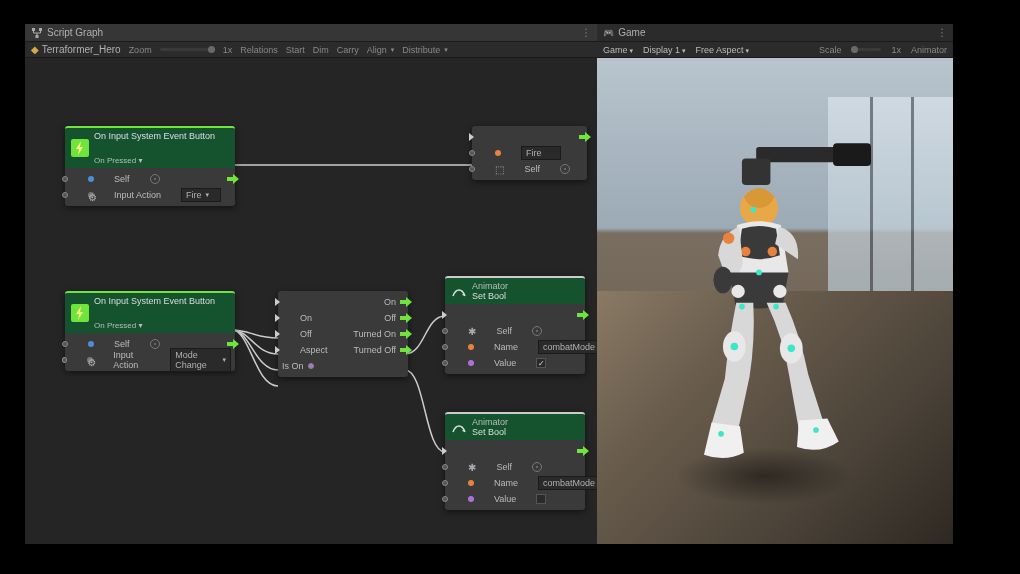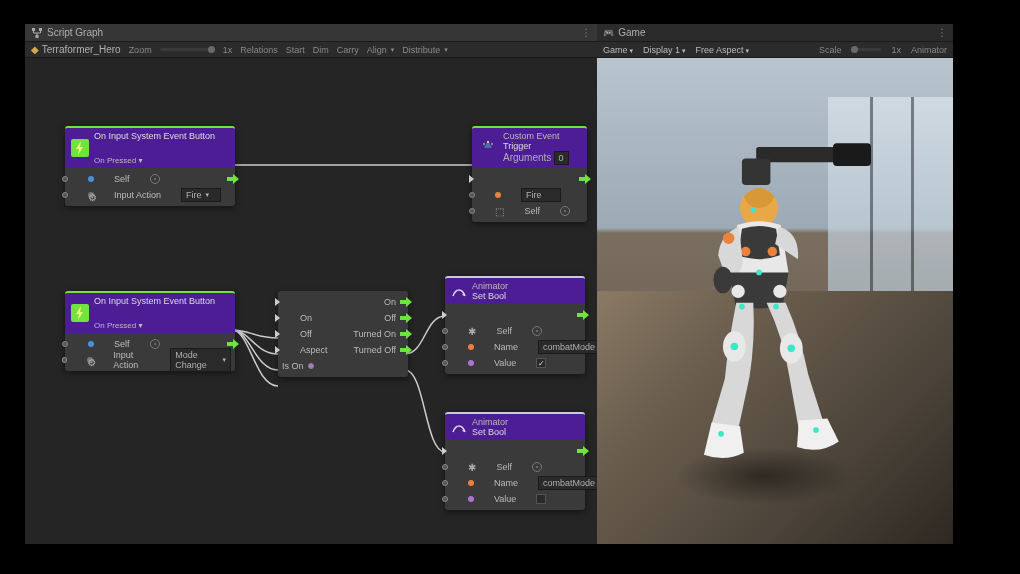--- a/index.html
+++ b/index.html
@@ -10,21 +10,21 @@
 .tab-bar{height:18px;display:flex;align-items:center;padding:0 6px;background:#363636;border-bottom:1px solid #1a1a1a}
 .tab-bar.dark{background:#2b2b2b}
 .tab-lbl{font-size:10px;margin-left:4px}
 .toolbar{height:16px;display:flex;align-items:center;gap:8px;padding:0 6px;background:#2b2b2b;border-bottom:1px solid #1a1a1a}
 .tb-item{font-size:9px;color:#888}
 .breadcrumb{display:flex;align-items:center;gap:3px}
 .zoom-slider{width:55px;height:3px;background:#3a3a3a;border-radius:2px;position:relative}
 .zoom-knob{position:absolute;right:0;top:-2px;width:7px;height:7px;border-radius:50%;background:#6a6a6a}
 .canvas{position:relative;width:100%;height:calc(100% - 34px);background:#252525}
 .node{position:absolute;background:#3a3a3a;border-radius:3px;box-shadow:0 2px 6px rgba(0,0,0,.5)}
-.node-hdr{background:#4c1d95;padding:3px 6px;display:flex;align-items:center;gap:5px;border-top:2px solid #6ee43c;border-radius:3px 3px 0 0}
+.node-hdr{background:#14532d;padding:3px 6px;display:flex;align-items:center;gap:5px;border-top:2px solid #6ee43c;border-radius:3px 3px 0 0}
 .node-hdr.white{border-top-color:#ccc}
 .n-title{display:flex;flex-direction:column}
 .n-t1{font-size:9px;color:#ddd;font-weight:500}
 .n-drop{font-size:8px;color:#bbb;margin-top:15px}
 .n-drop::after{content:" ▾"}
 .lightning{width:18px;height:18px;background:#6ee43c;border-radius:2px;display:flex;align-items:center;justify-content:center}
 .lightning svg{width:12px;height:14px}
 .wizard{width:20px;height:20px}
 .toggle-ico{width:18px;height:18px;display:flex;align-items:center;justify-content:center}
 .anim-ico{width:16px;height:14px}
@@ -140,33 +140,20 @@
                 <span class="port in"></span>
                 <span class="dot-g" style="background:#777">⚙</span>
                 <span class="lbl">Input Action</span>
                 <span class="field dd">Fire</span>
               </div>
             </div>
       </div>
     </div>
 
     <div class="node" style="left:447px;top:68px;width:115px">
-      <div class="node-hdr">
-        <svg class="wizard" viewBox="0 0 20 20">
-              <path d="M10 2l4 8H6z" fill="#4a6ea8"></path>
-              <circle cx="10" cy="4" r="1" fill="#ffe88a"></circle>
-              <circle cx="6" cy="6" r=".8" fill="#ffe88a"></circle>
-              <circle cx="14" cy="6" r=".8" fill="#ffe88a"></circle>
-            </svg>
-        <div class="n-title">
-              <span class="lbl">Custom Event</span>
-              <span class="n-t1">Trigger</span>
-        <span style="font-size:8px"><span>Arguments</span> <span class="field" style="min-width:14px;text-align:center">0</span></span>
-            </div>
-      </div>
       <div class="n-body">
         <div class="row">
               <div class="row-l">
                 <span class="tri in"></span>
               </div>
               <div class="row-r">
                 <svg class="arrow-out" viewBox="0 0 12 10">
                   <path d="M0 3h6V0l6 5-6 5V7H0z" fill="#6ee43c"></path>
                 </svg>
               </div>

